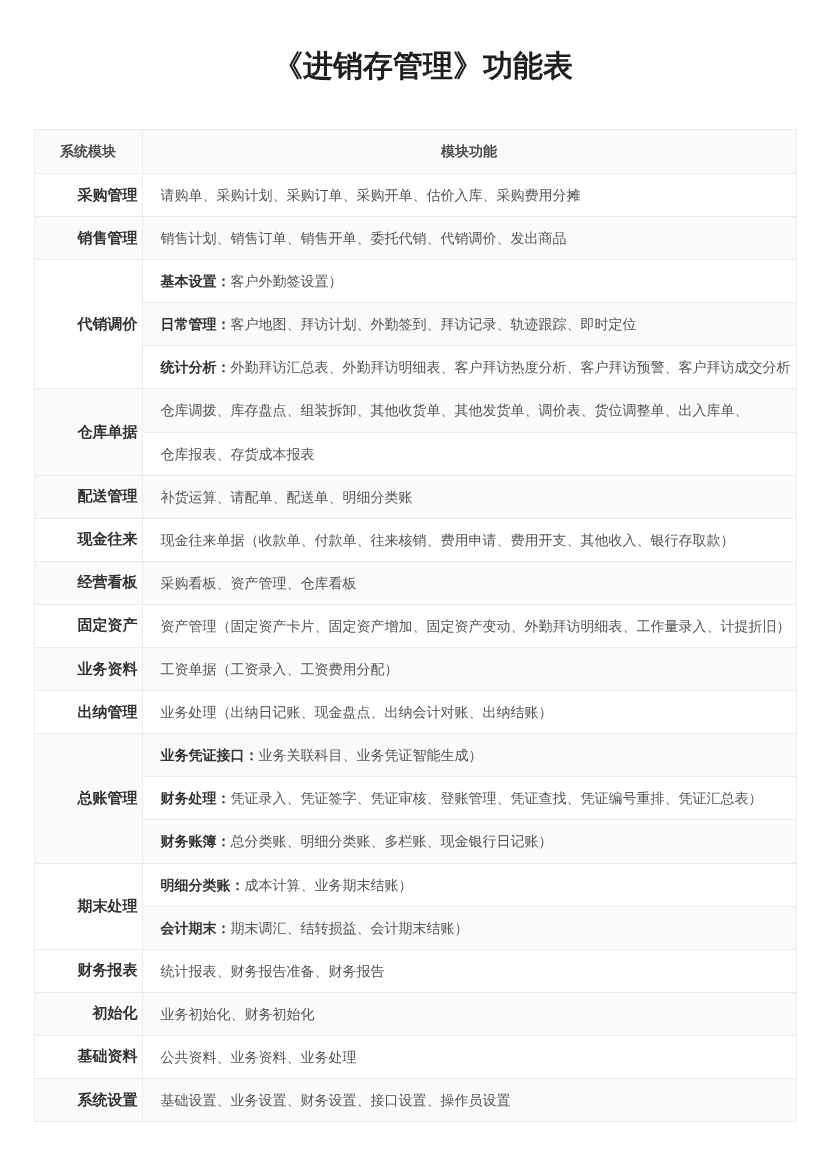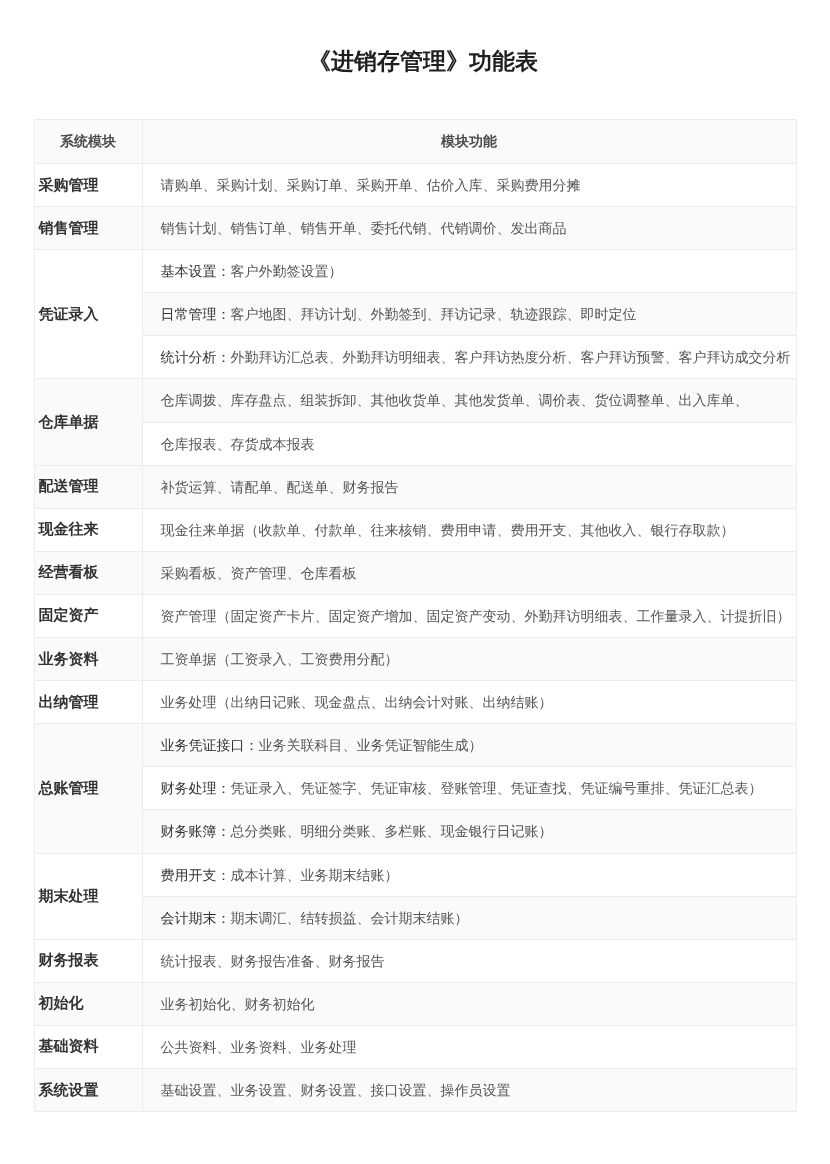--- a/index.html
+++ b/index.html
@@ -18,21 +18,21 @@
   body{
     width:830px;
     height:1164px;
     background:var(--page-bg);
     font-family:"DejaVu Sans", sans-serif;
     overflow:hidden;
   }
   h1.page-title{
     margin:46px 0 42px 16px;
     text-align:center;
-    font-size:23px;
+    font-size:30px;
     font-weight:bold;
     color:var(--title-text);
   }
   table.function-table{
     width:763px;
     margin:0 auto;
     border-collapse:collapse;
     table-layout:fixed;
   }
   .function-table col.module-col{width:108px;}
@@ -44,36 +44,36 @@
   }
   .function-table thead th{
     background:var(--header-bg);
     color:var(--header-text);
     font-weight:bold;
     height:44px;
     padding:0;
     text-align:center;
   }
   .function-table td.module{
-    text-align:left;
+    text-align:right;
     font-weight:bold;
     font-size:15px;
     color:var(--module-text);
     padding:0 4px;
   }
   .function-table td.feature{
     padding:13px 18px;
     color:var(--feature-text);
     line-height:1.15;
     white-space:nowrap;
     overflow:hidden;
   }
   .function-table td.feature strong.prefix{
     color:var(--prefix-text);
-    font-weight:normal;
+    font-weight:bold;
   }
   
   .function-table tbody tr:nth-child(even) td{
     background:var(--stripe-bg);
   }
 </style>
 </head>
 <body>
 
 <h1 class="page-title">《进销存管理》功能表</h1>
@@ -92,39 +92,39 @@
   <tbody>
       <tr>
         <td class="module" rowspan="1">采购管理</td>
         <td class="feature"><span>请购单、采购计划、采购订单、采购开单、估价入库、采购费用分摊</span></td>
       </tr>
       <tr>
         <td class="module" rowspan="1">销售管理</td>
         <td class="feature"><span>销售计划、销售订单、销售开单、委托代销、代销调价、发出商品</span></td>
       </tr>
       <tr>
-        <td class="module" rowspan="3">凭证录入</td>
+        <td class="module" rowspan="3">代销调价</td>
         <td class="feature"><strong class="prefix">基本设置：</strong><span>客户外勤签设置）</span></td>
       </tr>
       <tr>
         <td class="feature"><strong class="prefix">日常管理：</strong><span>客户地图、拜访计划、外勤签到、拜访记录、轨迹跟踪、即时定位</span></td>
       </tr>
       <tr>
         <td class="feature"><strong class="prefix">统计分析：</strong><span>外勤拜访汇总表、外勤拜访明细表、客户拜访热度分析、客户拜访预警、客户拜访成交分析</span></td>
       </tr>
       <tr>
         <td class="module" rowspan="2">仓库单据</td>
         <td class="feature"><span>仓库调拨、库存盘点、组装拆卸、其他收货单、其他发货单、调价表、货位调整单、出入库单、</span></td>
       </tr>
       <tr>
         <td class="feature"><span>仓库报表、存货成本报表</span></td>
       </tr>
       <tr>
         <td class="module" rowspan="1">配送管理</td>
-        <td class="feature"><span>补货运算、请配单、配送单、财务报告</span></td>
+        <td class="feature"><span>补货运算、请配单、配送单、明细分类账</span></td>
       </tr>
       <tr>
         <td class="module" rowspan="1">现金往来</td>
         <td class="feature"><span>现金往来单据（收款单、付款单、往来核销、费用申请、费用开支、其他收入、银行存取款）</span></td>
       </tr>
       <tr>
         <td class="module" rowspan="1">经营看板</td>
         <td class="feature"><span>采购看板、资产管理、仓库看板</span></td>
       </tr>
       <tr>
@@ -144,21 +144,21 @@
         <td class="feature"><strong class="prefix">业务凭证接口：</strong><span>业务关联科目、业务凭证智能生成）</span></td>
       </tr>
       <tr>
         <td class="feature"><strong class="prefix">财务处理：</strong><span>凭证录入、凭证签字、凭证审核、登账管理、凭证查找、凭证编号重排、凭证汇总表）</span></td>
       </tr>
       <tr>
         <td class="feature"><strong class="prefix">财务账簿：</strong><span>总分类账、明细分类账、多栏账、现金银行日记账）</span></td>
       </tr>
       <tr>
         <td class="module" rowspan="2">期末处理</td>
-        <td class="feature"><strong class="prefix">费用开支：</strong><span>成本计算、业务期末结账）</span></td>
+        <td class="feature"><strong class="prefix">明细分类账：</strong><span>成本计算、业务期末结账）</span></td>
       </tr>
       <tr>
         <td class="feature"><strong class="prefix">会计期末：</strong><span>期末调汇、结转损益、会计期末结账）</span></td>
       </tr>
       <tr>
         <td class="module" rowspan="1">财务报表</td>
         <td class="feature"><span>统计报表、财务报告准备、财务报告</span></td>
       </tr>
       <tr>
         <td class="module" rowspan="1">初始化</td>

